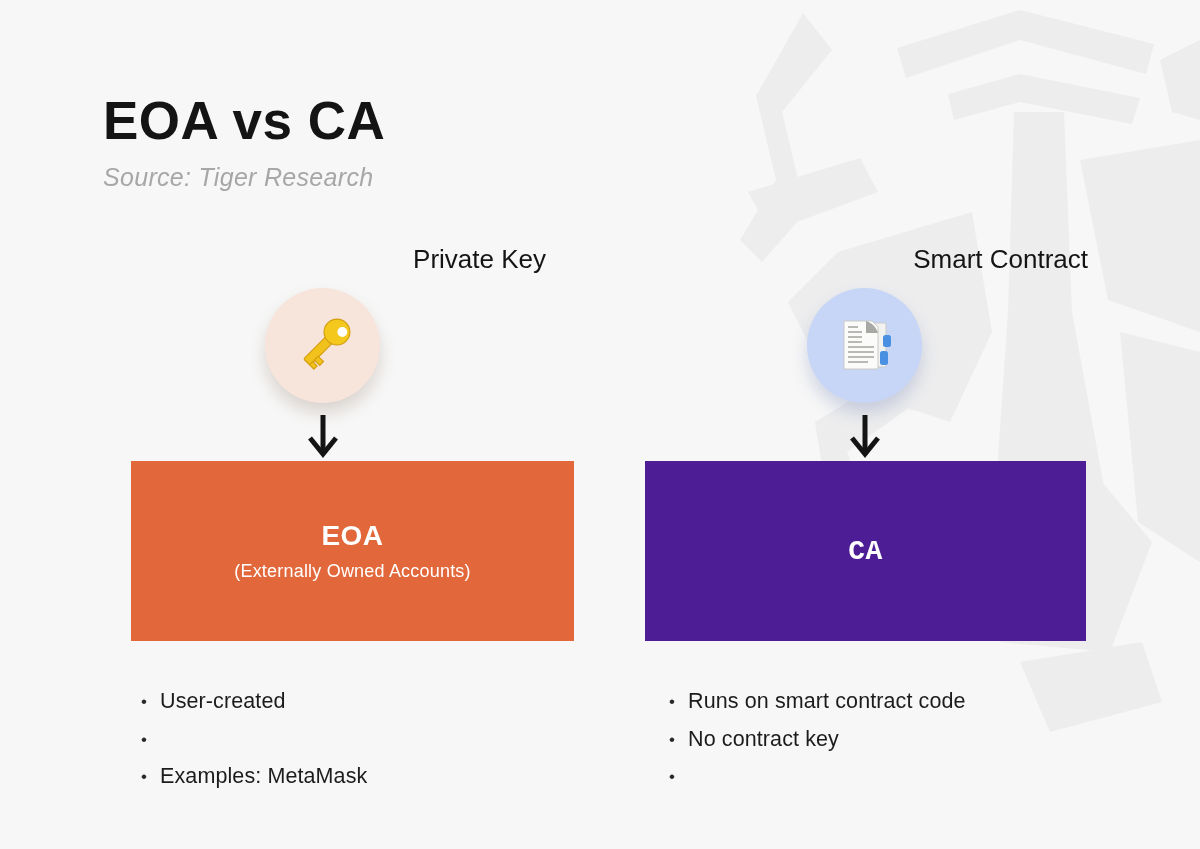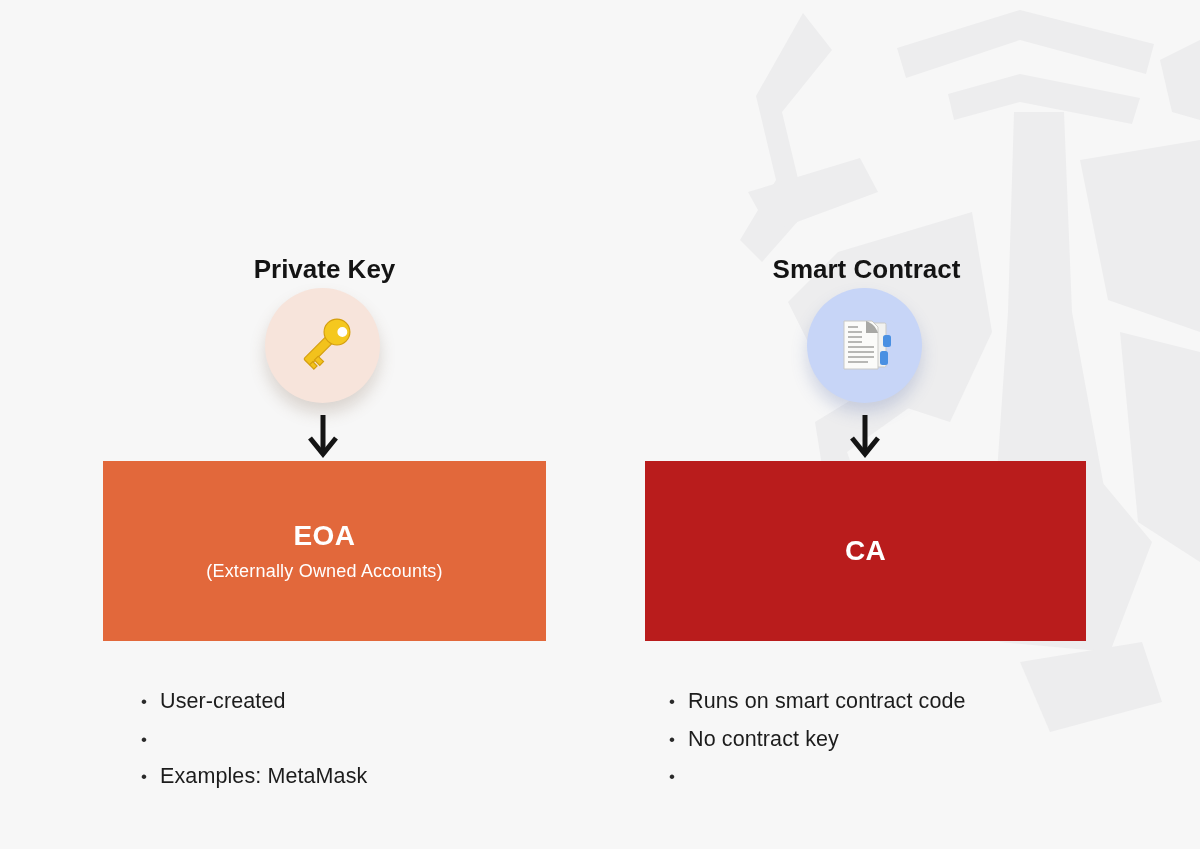--- a/index.html
+++ b/index.html
@@ -21,22 +21,22 @@
     position:absolute; left:103px; top:90px;
     font-size:53px; font-weight:700; letter-spacing:0.5px;
     color:#141414;
   }
   .page-source {
     position:absolute; left:103px; top:163px;
     font-size:25px; font-style:italic; color:#a7a7a7;
     letter-spacing:0.3px;
   }
   .col-header {
-    position:absolute; top:254px; width:443px;
-    text-align:center; font-size:26px; font-weight:700; color:#141414;
+    position:absolute; top:244px; width:443px;
+    text-align:right; font-size:26px; font-weight:400; color:#141414;
   }
   .col-header.left { left:103px; }
   .col-header.right { left:645px; }
   .icon-circle {
     position:absolute; top:288px;
     width:115px; height:115px; border-radius:50%;
     display:flex; align-items:center; justify-content:center;
   }
   .icon-circle.left  { left:265px; box-shadow:0 10px 16px rgba(120,90,70,0.22); }
   .icon-circle.right { left:807px; box-shadow:0 10px 16px rgba(90,110,170,0.25); }
@@ -79,20 +79,22 @@
     <polygon points="118,252 252,212 272,332 230,422 108,382 68,302"></polygon>
     <polygon points="360,160 480,140 480,332 388,300"></polygon>
     <polygon points="400,332 480,352 480,562 418,522"></polygon>
     <polygon points="440,60 480,40 480,120 452,112"></polygon>
     <polygon points="95,422 177,372 197,402 127,452 152,522 115,547"></polygon>
     <polygon points="250,502 372,470 432,542 390,652 280,642 240,572"></polygon>
     <polygon points="300,662 422,642 442,702 330,732"></polygon>
     <polygon points="180,560 240,530 256,580 200,620"></polygon>
   </svg>
 
+  <div class="page-title">EOA vs CA</div>
+  <div class="page-source">Source: Tiger Research</div>
 
   <div class="col-header left">Private Key</div>
   <div class="col-header right">Smart Contract</div>
 
   <div class="icon-circle left" style="background-color: rgb(247, 228, 219);">
     <svg width="76" height="76" viewBox="-50 -50 100 100" xmlns="http://www.w3.org/2000/svg">
       <g transform="rotate(45)">
         <rect x="-6" y="-12" width="12" height="42" rx="2" fill="#f2c21c" stroke="#d49e0e" stroke-width="1.5"></rect>
         <rect x="5" y="14" width="10" height="7" fill="#f2c21c" stroke="#d49e0e" stroke-width="1.5"></rect>
         <rect x="5" y="24" width="8" height="6" fill="#f2c21c" stroke="#d49e0e" stroke-width="1.5"></rect>
@@ -125,26 +127,26 @@
 
   <svg class="down-arrow left" viewBox="0 0 40 46" xmlns="http://www.w3.org/2000/svg">
     <line x1="20" y1="2" x2="20" y2="38" stroke="#141414" stroke-width="5"></line>
     <polyline points="7,25 20,41 33,25" fill="none" stroke="#141414" stroke-width="5" stroke-linejoin="miter"></polyline>
   </svg>
   <svg class="down-arrow right" viewBox="0 0 40 46" xmlns="http://www.w3.org/2000/svg">
     <line x1="20" y1="2" x2="20" y2="38" stroke="#141414" stroke-width="5"></line>
     <polyline points="7,25 20,41 33,25" fill="none" stroke="#141414" stroke-width="5" stroke-linejoin="miter"></polyline>
   </svg>
 
-  <div class="account-box left" style="background-color: rgb(226, 104, 59);">
+  <div class="account-box left" style="background-color: rgb(226, 104, 59); margin-left: 28px;">
     <div class="box-title">EOA</div>
     <div class="box-subtitle">(Externally Owned Accounts)</div>
   </div>
 
-  <div class="account-box right" style="background-color: #b91c1c;">
+  <div class="account-box right" style="background-color: #4c1d95; font-family: Liberation Mono, monospace;">
     <div class="box-title">CA</div>
   </div>
 
   <ul class="bullet-list left">
     <li>
       <span class="bullet-dot">•</span>
       <span>User-created</span>
     </li>
     <li>
       <span class="bullet-dot">•</span>

